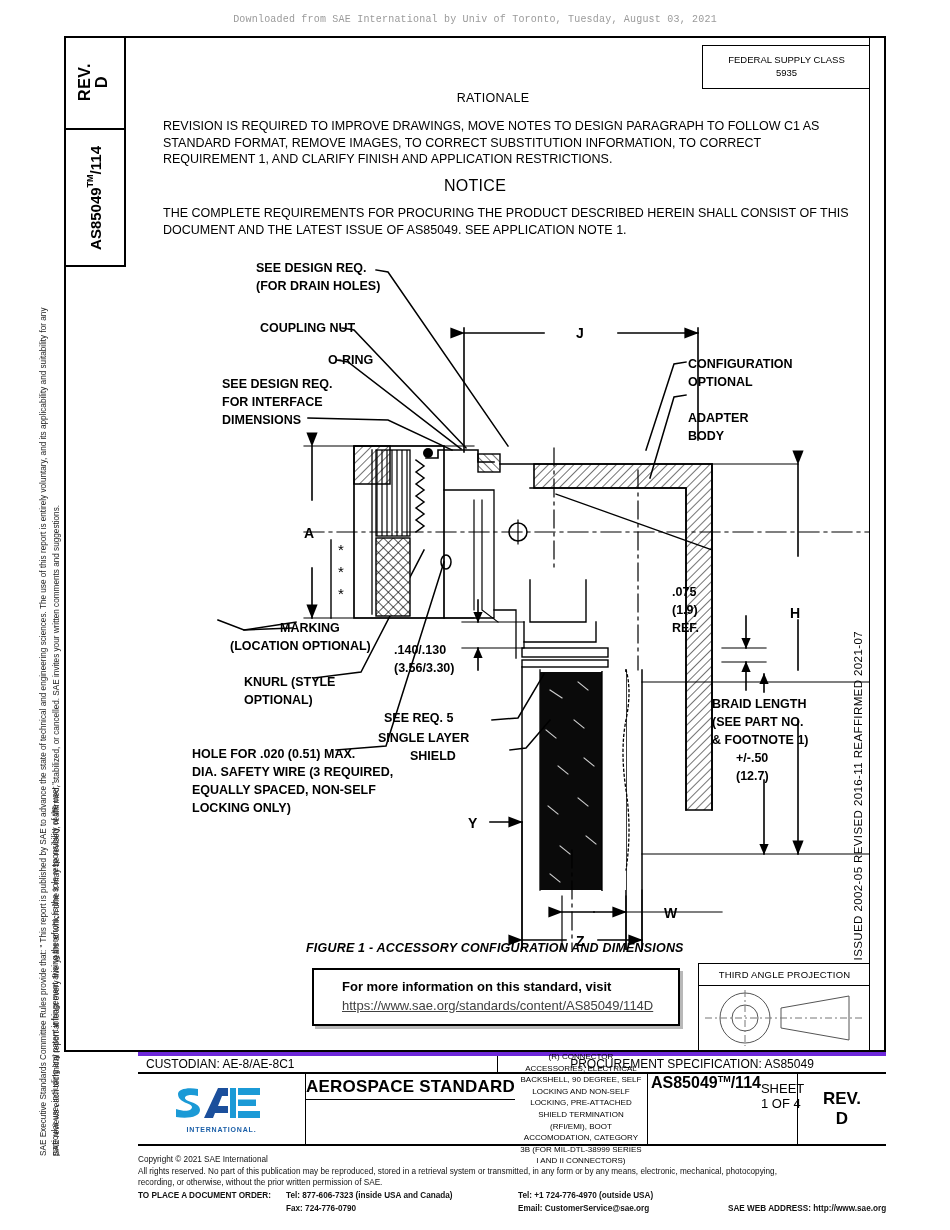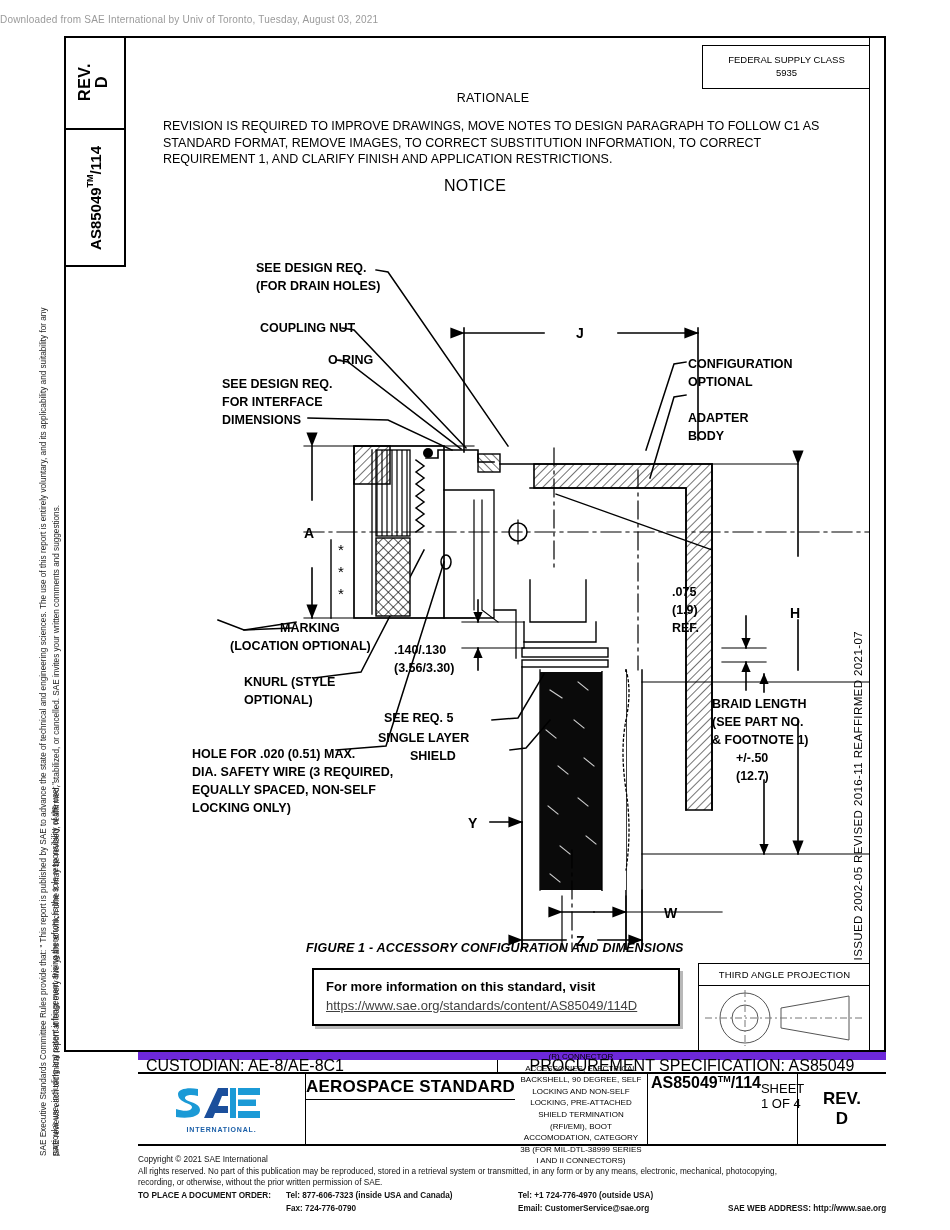--- a/index.html
+++ b/index.html
@@ -10,21 +10,21 @@
     font-family: "Liberation Sans", sans-serif;
     color: #000;
     position: relative;
     overflow: hidden;
   }
   .page { position:absolute; left:0; top:0; width:950px; height:1230px; }
 
   
   .dl-banner {
     position:absolute; left:0; top:14px; width:950px;
-    font-family:Liberation Sans, sans-serif;
+    text-align:center; font-family:Liberation Mono, monospace;
     font-size:10px; color:#9a9a9a; letter-spacing:.2px;
   }
 
   
   .frame-outer {
     position:absolute; left:64px; top:36px; width:822px; height:1016px;
     border:2px solid #000;
   }
   .frame-inner-right {
     position:absolute; left:869px; top:36px; width:0; height:1016px;
@@ -114,43 +114,43 @@
   .fig-caption {
     position:absolute; left:306px; top:941px;
     font-size:12.5px; font-weight:bold; font-style:italic; letter-spacing:.2px;
   }
 
   
   .infobox {
     position:absolute; left:312px; top:968px; width:368px; height:58px;
     border:2px solid #000; background:#fff;
     box-shadow: 3px 3px 0 #b8b8b8;
-    padding:8px 12px;
+    padding:8px 28px;
   }
   .infobox .l1 { font-size:13px; font-weight:bold; line-height:1.45; }
   .infobox .l2 { font-size:13px; line-height:1.4; }
   .infobox a { color:#404040; }
 
   
   .tap {
     position:absolute; left:698px; top:963px; width:172px; height:89px;
     border-left:1px solid #000; border-top:1px solid #000;
   }
   .tap-title {
     height:22px; border-bottom:1px solid #000;
     display:flex; align-items:center; justify-content:center;
     font-size:9.5px; letter-spacing:.2px;
   }
   .tap-body { height:66px; position:relative; }
 
   
   .cust-row {
     position:absolute; left:138px; top:1052px; width:748px; height:22px;
-    border-top:8px solid #6d28d9; border-bottom:2px solid #000;
-    display:flex; font-size:16px;
+    border-top:4px solid #6d28d9; border-bottom:2px solid #000;
+    display:flex; font-size:12px;
   }
   .cust-left { width:360px; display:flex; align-items:center; padding-left:8px;
                border-right:1px solid #000; }
   .cust-right { flex:1; display:flex; align-items:center; justify-content:center; }
 
   
   .titleblock {
     position:absolute; left:138px; top:1074px; width:748px; height:72px;
     border-bottom:2px solid #000; display:flex;
   }
@@ -210,20 +210,21 @@
 
   <div class="fsc-topline"></div>
   <div class="fsc">
     <div>FEDERAL SUPPLY CLASS</div>
     <div>5935</div>
   </div>
 
   <div class="rationale-head">RATIONALE</div>
   <div class="rationale-body">REVISION IS REQUIRED TO IMPROVE DRAWINGS, MOVE NOTES TO DESIGN PARAGRAPH TO FOLLOW C1 AS STANDARD FORMAT, REMOVE IMAGES, TO CORRECT SUBSTITUTION INFORMATION, TO CORRECT REQUIREMENT 1, AND CLARIFY FINISH AND APPLICATION RESTRICTIONS.</div>
   <div class="notice-head">NOTICE</div>
+  <div class="notice-body">THE COMPLETE REQUIREMENTS FOR PROCURING THE PRODUCT DESCRIBED HEREIN SHALL CONSIST OF THIS DOCUMENT AND THE LATEST ISSUE OF AS85049. SEE APPLICATION NOTE 1.</div>
 
   <div class="date-strip">
     <div class="vtxt">ISSUED 2002-05    REVISED 2016-11    REAFFIRMED 2021-07</div>
   </div>
 
   <div class="drawing">
     <svg width="744" height="700" viewBox="0 0 744 700" xmlns="http://www.w3.org/2000/svg">
       <defs>
         <pattern id="hatchR" width="6" height="6" patternUnits="userSpaceOnUse" patternTransform="rotate(45)">
           <line x1="0" y1="0" x2="0" y2="6" stroke="#000" stroke-width="1.1"></line>

